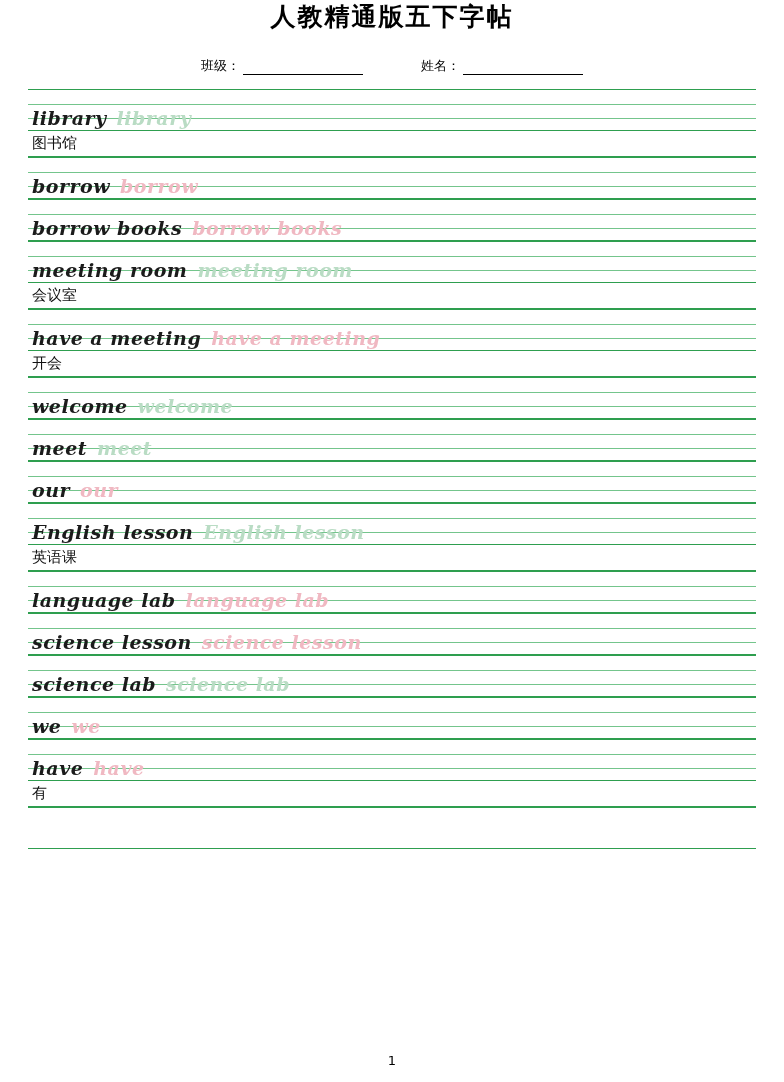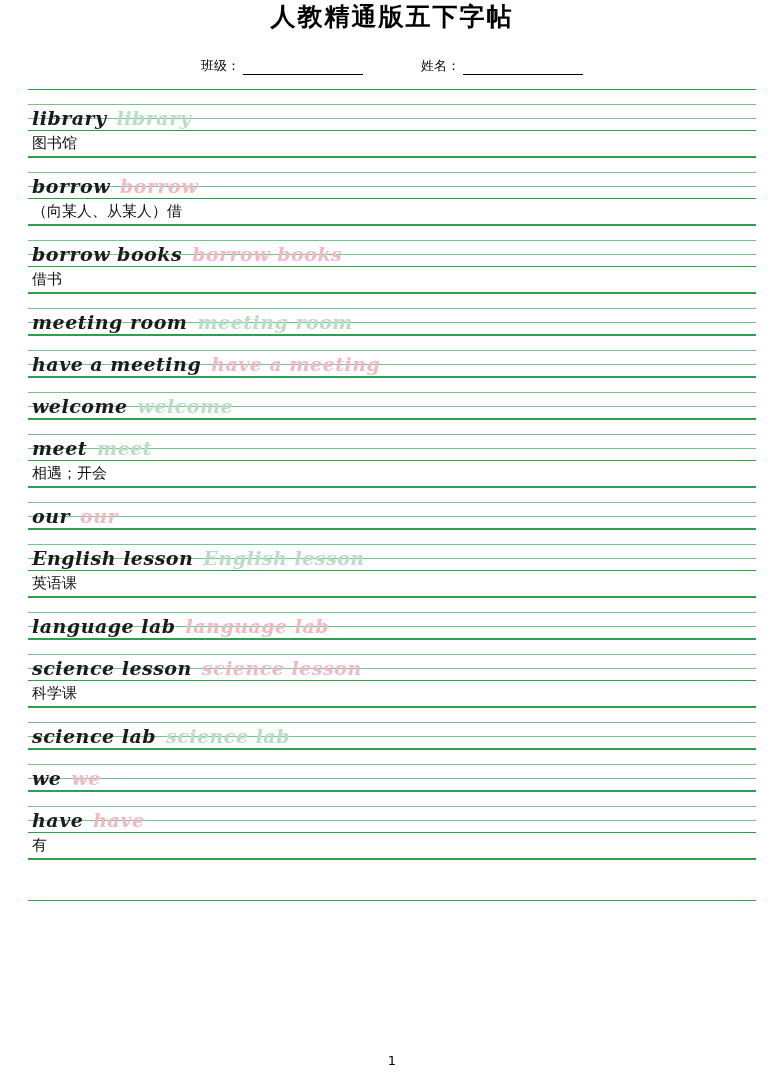--- a/index.html
+++ b/index.html
@@ -156,73 +156,72 @@
       </div>
       <div class="entry">
         <div class="staff">
           <div class="ruleA"></div>
           <div class="ruleB"></div>
           <div class="words">
             <span class="w-dark">borrow</span>
             <span class="w-faint" style="color: rgb(240, 184, 194);">borrow</span>
           </div>
         </div>
-        <div class="trans">（向某人、从某人）借</div>
       </div>
       <div class="entry">
         <div class="staff">
           <div class="ruleA"></div>
           <div class="ruleB"></div>
           <div class="words">
             <span class="w-dark">borrow books</span>
             <span class="w-faint" style="color: rgb(240, 184, 194);">borrow books</span>
           </div>
         </div>
-        <div class="trans">借书</div>
       </div>
       <div class="entry">
         <div class="staff">
           <div class="ruleA"></div>
           <div class="ruleB"></div>
           <div class="words">
             <span class="w-dark">meeting room</span>
             <span class="w-faint" style="color: rgb(185, 220, 196);">meeting room</span>
           </div>
         </div>
+        <div class="trans">会议室</div>
       </div>
       <div class="entry">
         <div class="staff">
           <div class="ruleA"></div>
           <div class="ruleB"></div>
           <div class="words">
             <span class="w-dark">have a meeting</span>
             <span class="w-faint" style="color: rgb(240, 184, 194);">have a meeting</span>
           </div>
         </div>
+        <div class="trans">开会</div>
       </div>
       <div class="entry">
         <div class="staff">
           <div class="ruleA"></div>
           <div class="ruleB"></div>
           <div class="words">
             <span class="w-dark">welcome</span>
             <span class="w-faint" style="color: rgb(185, 220, 196);">welcome</span>
           </div>
         </div>
       </div>
       <div class="entry">
         <div class="staff">
           <div class="ruleA"></div>
           <div class="ruleB"></div>
           <div class="words">
             <span class="w-dark">meet</span>
             <span class="w-faint" style="color: rgb(185, 220, 196);">meet</span>
           </div>
         </div>
-        <div class="trans">相遇；开会</div>
       </div>
       <div class="entry">
         <div class="staff">
           <div class="ruleA"></div>
           <div class="ruleB"></div>
           <div class="words">
             <span class="w-dark">our</span>
             <span class="w-faint" style="color: rgb(240, 184, 194);">our</span>
           </div>
         </div>
@@ -250,21 +249,20 @@
       </div>
       <div class="entry">
         <div class="staff">
           <div class="ruleA"></div>
           <div class="ruleB"></div>
           <div class="words">
             <span class="w-dark">science lesson</span>
             <span class="w-faint" style="color: rgb(240, 184, 194);">science lesson</span>
           </div>
         </div>
-        <div class="trans">科学课</div>
       </div>
       <div class="entry">
         <div class="staff">
           <div class="ruleA"></div>
           <div class="ruleB"></div>
           <div class="words">
             <span class="w-dark">science lab</span>
             <span class="w-faint" style="color: rgb(185, 220, 196);">science lab</span>
           </div>
         </div>

